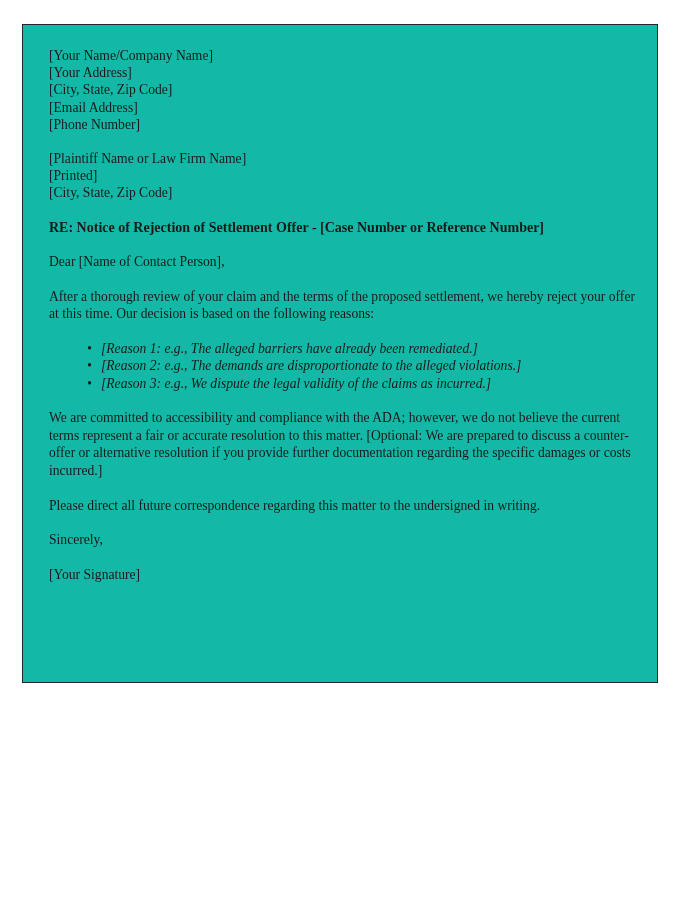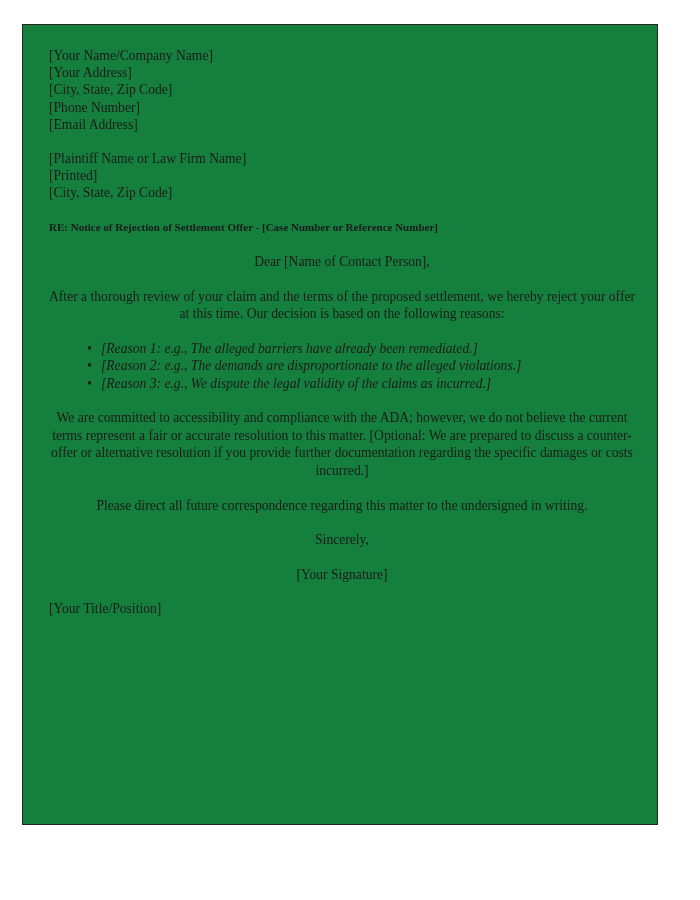--- a/index.html
+++ b/index.html
@@ -13,50 +13,50 @@
     height: 900px;
     font-family: "Liberation Serif", "DejaVu Serif", serif;
     color: #1a1a1a;
     -webkit-font-smoothing: antialiased;
   }
   #page {
     position: absolute;
     left: 22px;
     top: 24px;
     width: 636px;
-    height: 801px;
+    height: 659px;
     border: 1.4px solid #262626;
     box-sizing: border-box;
-    background: #15803d;
+    background: #14b8a6;
     overflow: hidden;
   }
   #letter {
     position: absolute;
     left: 26px;
     top: 22px;
     right: 22px;
   }
   .block {
     margin: 0 0 17px 0;
   }
   .line {
     font-size: 13.6px;
     line-height: 17.2px;
     white-space: nowrap;
   }
   p.para {
     margin: 0 0 17px 0;
     font-size: 13.6px;
     line-height: 17.6px;
-    text-align: center;
+    text-align: left;
     width: 586px;
   }
   p.re-line {
     margin: 0 0 17px 0;
-    font-size: 11px;
+    font-size: 14px;
     line-height: 17.6px;
     font-weight: bold;
     white-space: nowrap;
   }
   ul.reasons {
     margin: 0 0 17px 0;
     padding: 0 0 0 38px;
     list-style: none;
     font-style: italic;
   }
@@ -79,22 +79,22 @@
 </head>
 <body>
 
 <div id="page">
   <div id="letter">
 
     <div class="block">
       <div class="line">[Your Name/Company Name]</div>
       <div class="line">[Your Address]</div>
       <div class="line">[City, State, Zip Code]</div>
+      <div class="line">[Email Address]</div>
       <div class="line">[Phone Number]</div>
-      <div class="line">[Email Address]</div>
     </div>
 
 
     <div class="block">
       <div class="line">[Plaintiff Name or Law Firm Name]</div>
       <div class="line">[Printed]</div>
       <div class="line">[City, State, Zip Code]</div>
     </div>
 
     <p class="re-line">RE: Notice of Rejection of Settlement Offer - [Case Number or Reference Number]</p>
@@ -112,17 +112,16 @@
 
     <p class="para">We are committed to accessibility and compliance with the ADA; however, we do not believe the current terms represent a fair or accurate resolution to this matter. [Optional: We are prepared to discuss a counter-offer or alternative resolution if you provide further documentation regarding the specific damages or costs incurred.]</p>
 
     <p class="para">Please direct all future correspondence regarding this matter to the undersigned in writing.</p>
 
     <p class="para">Sincerely,</p>
 
     <p class="para">[Your Signature]</p>
 
     <div class="block">
-      <div class="line">[Your Title/Position]</div>
     </div>
 
   </div>
 </div>
 
 </body></html>

